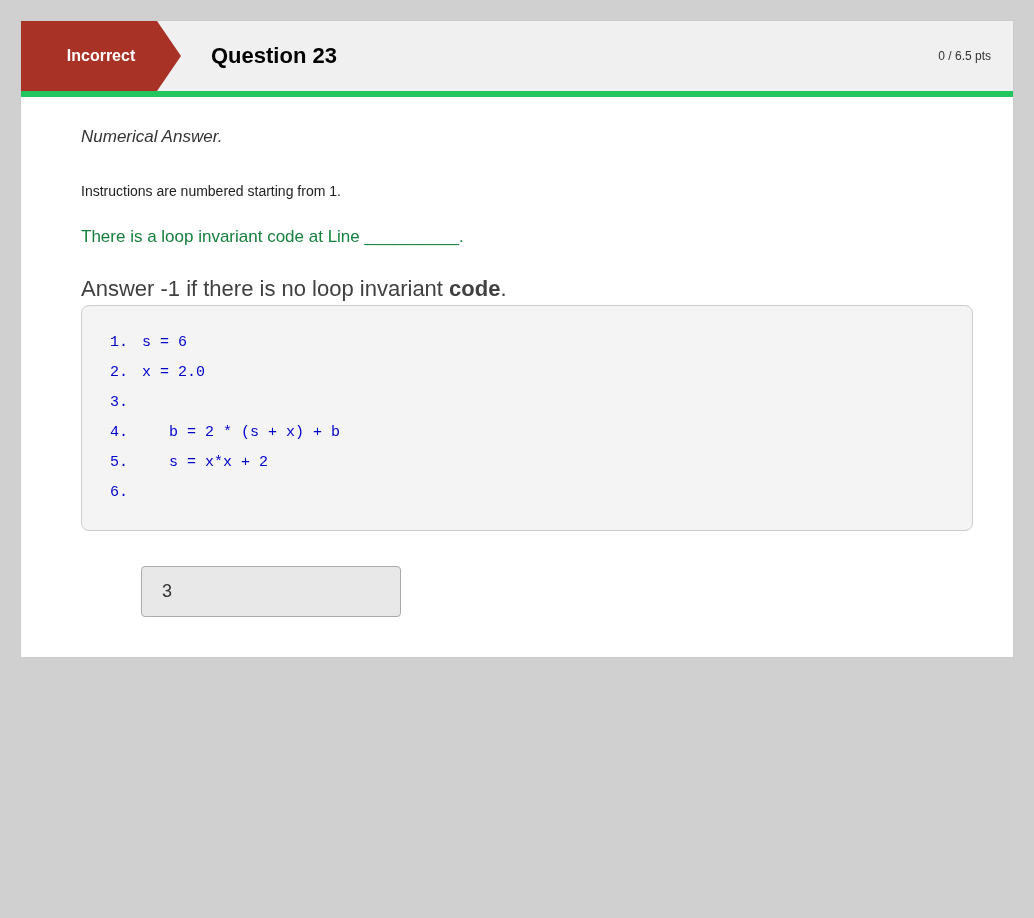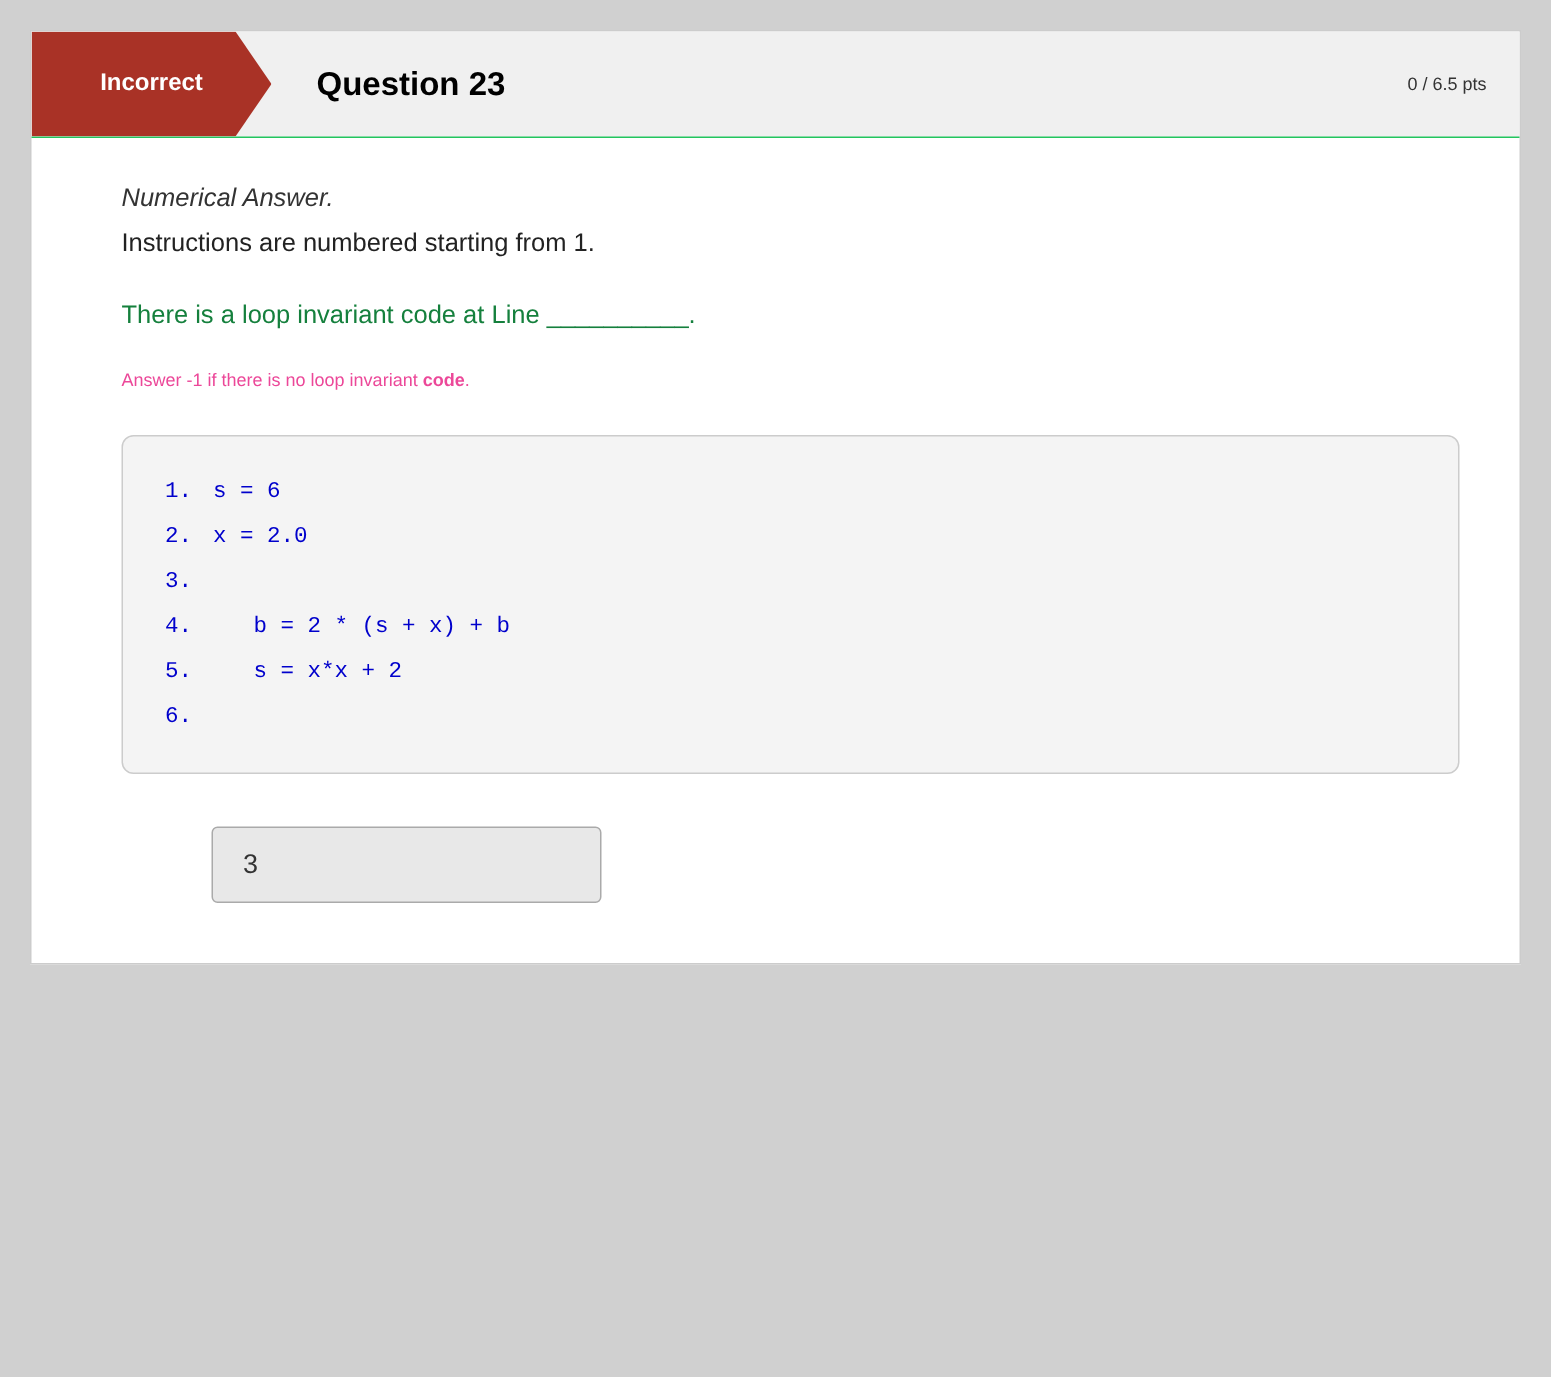--- a/index.html
+++ b/index.html
@@ -22,21 +22,21 @@
       width: 994px;
       background: #ffffff;
       border: 1px solid #cccccc;
       position: relative;
     }
 
     .question-header {
       display: flex;
       align-items: center;
       background: #f0f0f0;
-      border-bottom: 1px solid #22c55e;
+      border-bottom: 6px solid #22c55e;
       padding: 0;
       min-height: 70px;
       position: relative;
     }
 
     .incorrect-badge {
       background: #a93226;
       color: #ffffff;
       font-weight: bold;
       font-size: 16px;
@@ -66,41 +66,40 @@
     }
 
     .question-body {
       padding: 30px 40px 40px 60px;
     }
 
     .numerical-answer {
       font-style: italic;
       color: #333333;
       font-size: 17px;
-      margin-bottom: 7px;
+      margin-bottom: 34px;
     }
 
     .instructions {
       color: #222222;
-      font-size: 17px;
+      font-size: 14px;
       margin-bottom: 22px;
       line-height: 1.5;
     }
 
     .line-blank {
       color: #15803d;
       font-size: 17px;
       margin-bottom: 22px;
       line-height: 1.5;
     }
 
     .answer-note {
-      color: #ec4899;
-      font-size: 12px;
-      margin-bottom: 28px;
+      color: #404040;
+      font-size: 22px;
       line-height: 1.5;
     }
 
     .answer-note strong {
       font-weight: bold;
     }
 
     .code-block {
       background: #f4f4f4;
       border: 1px solid #cccccc;

